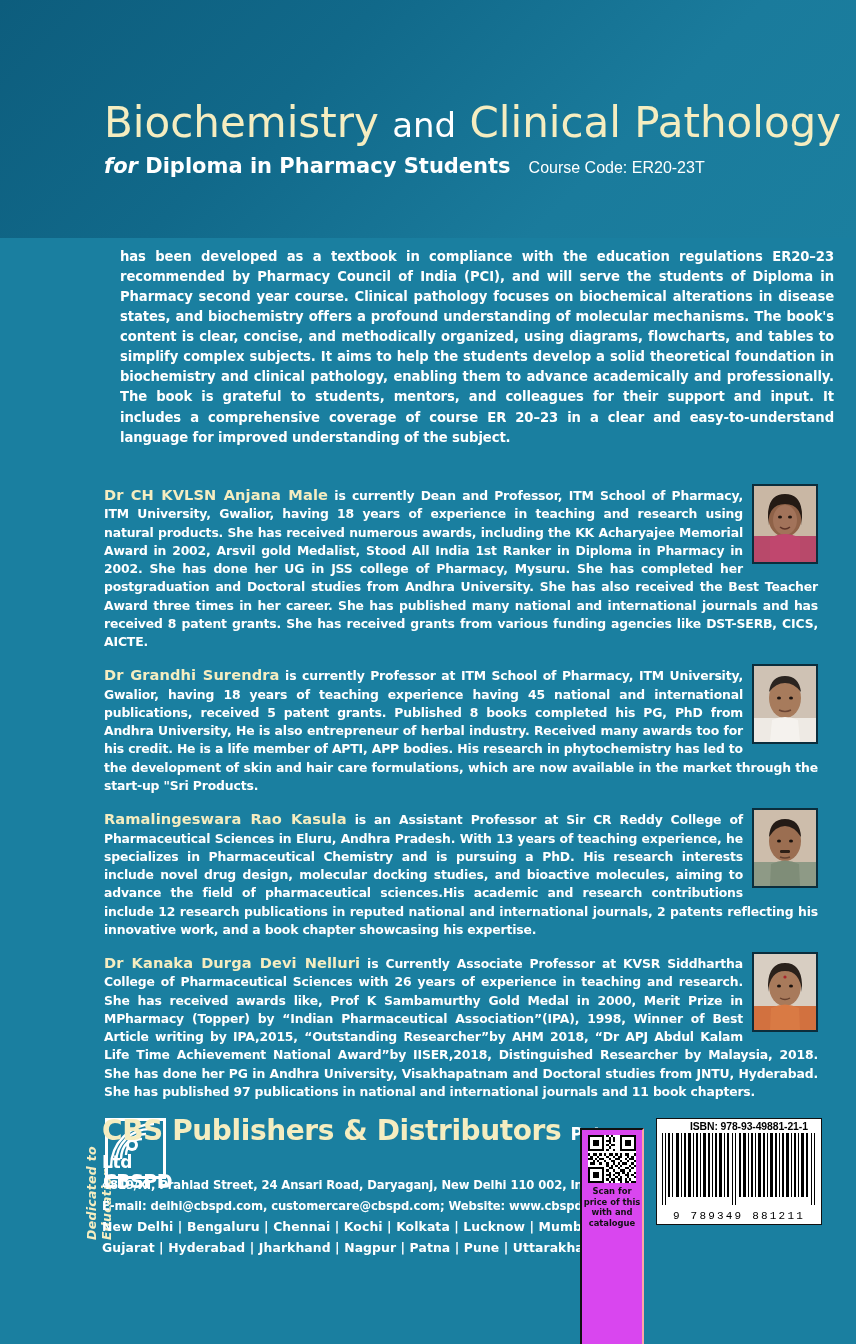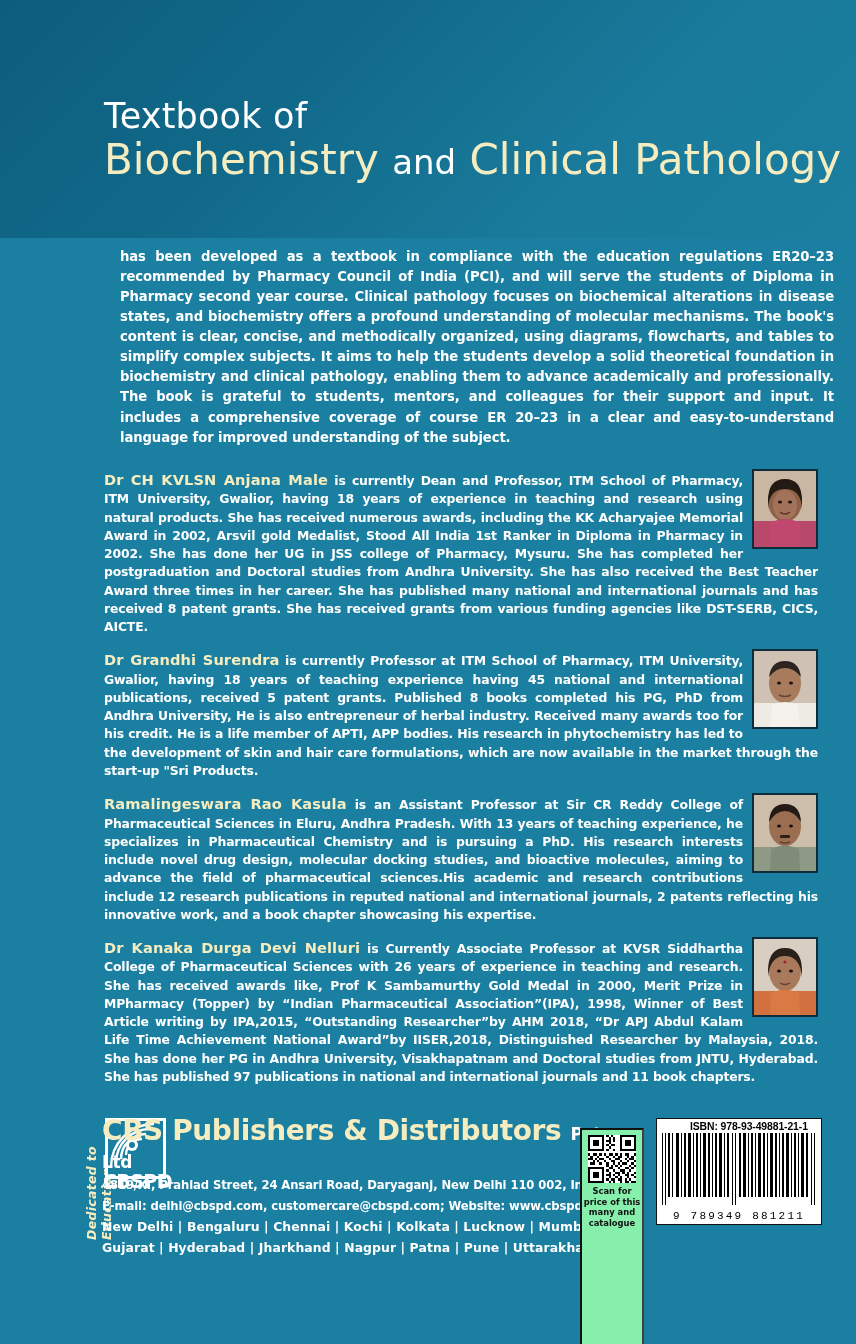--- a/index.html
+++ b/index.html
@@ -99,21 +99,21 @@
     text-align: justify;
     font-weight: bold;
     font-family: "DejaVu Sans", sans-serif;
     letter-spacing: -0.1px;
   }
 
   
   .bios {
     position: absolute;
     left: 104px;
-    top: 231px;
+    top: 246px;
     width: 714px;
   }
   .bio {
     position: relative;
     margin-bottom: 13px;
     min-height: 96px;
   }
   .bio .photo {
     float: right;
     width: 62px;
@@ -219,23 +219,23 @@
     letter-spacing: 0.1px;
   }
 
   
   .qr-panel {
     position: absolute;
     left: 580px;
     top: 1128px;
     width: 64px;
     height: 216px;
-    background: #86efac;
+    background: #d946ef;
     border-left: 2px solid #111;
-    border-right: 2px solid #404040;
+    border-right: 2px solid #fca5a5;
     border-top: 2px solid #111;
     box-sizing: border-box;
     text-align: center;
   }
   .qr-img {
     width: 48px; height: 48px;
     margin: 5px auto 3px auto;
     display: block;
   }
   .qr-caption {
@@ -274,25 +274,31 @@
     margin-top: 1px;
   }
 </style>
 </head>
 <body>
 
 <div class="cover">
 
   <div class="header-band">
     <div class="title-block">
-      <div class="title-line1">Textbook of</div>
       <div class="title-line2">
         <span>Biochemistry</span>
         <span class="and-word">and</span>
         <span>Clinical Pathology</span>
+      </div>
+      <div class="subtitle-row">
+        <div class="subtitle">
+          <span class="for-word">for</span>
+          <span>Diploma in Pharmacy Students</span>
+        </div>
+        <div class="course-code">Course Code: ER20-23T</div>
       </div>
     </div>
   </div>
 
   <div class="body-area">
 
     <div class="blurb">has been developed as a textbook in compliance with the education regulations ER20–23 recommended by Pharmacy Council of India (PCI), and will serve the students of Diploma in Pharmacy second year course. Clinical pathology focuses on biochemical alterations in disease states, and biochemistry offers a profound understanding of molecular mechanisms. The book's content is clear, concise, and methodically organized, using diagrams, flowcharts, and tables to simplify complex subjects. It aims to help the students develop a solid theoretical foundation in biochemistry and clinical pathology, enabling them to advance academically and professionally. The book is grateful to students, mentors, and colleagues for their support and input. It includes a comprehensive coverage of course ER 20–23 in a clear and easy-to-understand language for improved understanding of the subject.</div>
 
     <div class="bios">
 
@@ -510,21 +516,21 @@
         <rect x="9" y="20" width="1" height="1"></rect>
           <rect x="11" y="20" width="1" height="1"></rect>
         <rect x="14" y="20" width="1" height="1"></rect>
           <rect x="16" y="20" width="2" height="1"></rect>
         <rect x="19" y="20" width="2" height="1"></rect>
       </g>
     </svg>
     <div class="qr-caption">
       <div>Scan for</div>
       <div>price of this</div>
-      <div>many and</div>
+      <div>with and</div>
       <div>catalogue</div>
     </div>
   </div>
 
   <div class="barcode-panel">
     <div class="isbn-line">ISBN: 978-93-49881-21-1</div>
     <svg class="barcode-bars" width="158" height="76" viewBox="0 0 158 76" shape-rendering="crispEdges">
       <rect width="158" height="76" fill="#ffffff"></rect>
       <g fill="#000000">
         <rect x="2" y="0" width="1" height="72"></rect>

